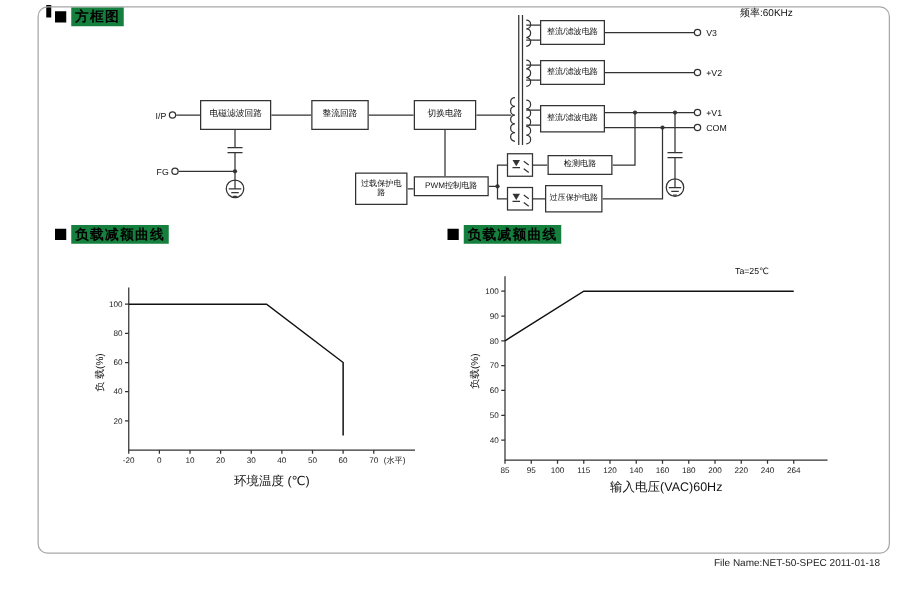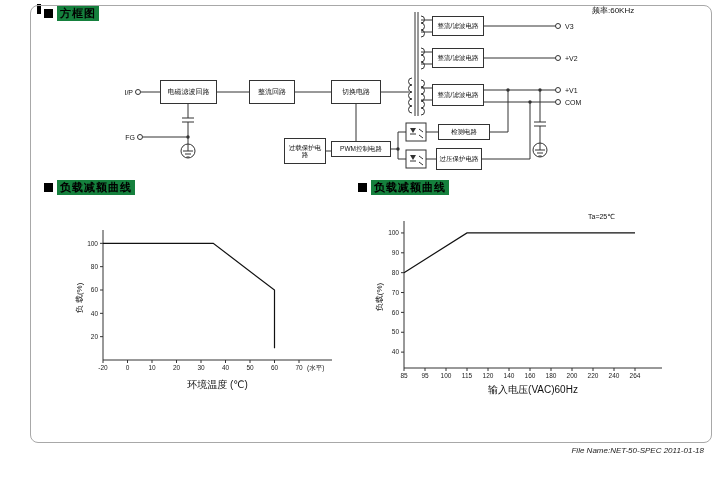--- a/index.html
+++ b/index.html
@@ -20,21 +20,21 @@
   .dtext{font-size:7px;fill:#111;stroke:none}
   .dtext text{font-size:7px;fill:#111}
   .dtext text.freq{font-size:8px}
   .chart{position:absolute}
   .axis{stroke:#333;stroke-width:1;fill:none}
   .tick{font-size:6.5px;fill:#222}
   .curve{fill:none;stroke:#111;stroke-width:1.2}
   .xlabel{font-size:10px;fill:#111}
   .ylabel{font-size:8px;fill:#111}
   .ann{font-size:7px;fill:#111}
-  .footer{position:absolute;right:16px;top:446px;font-size:8px;font-style:italic;color:#222}
+  .footer{position:absolute;right:16px;top:446px;font-size:8px;color:#222}
 </style>
 </head>
 <body>
 
 <div class="page">
   <div class="edge-mark"></div>
   <div class="frame"></div>
 
   <div class="sec-hdr" style="left:44px;top:6px">
     <span class="sq"></span>

